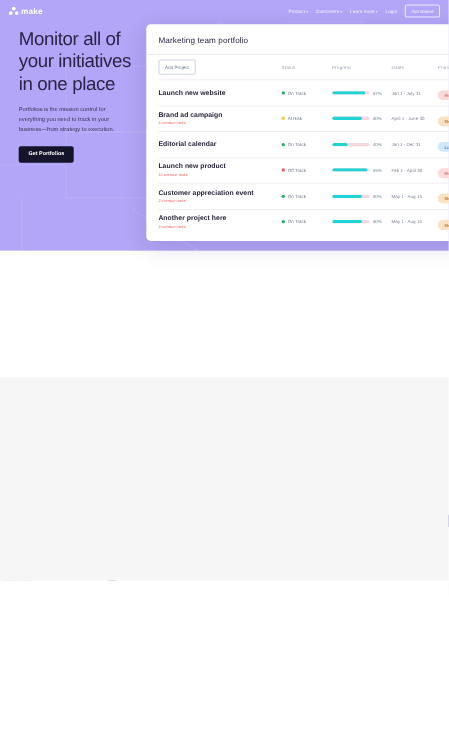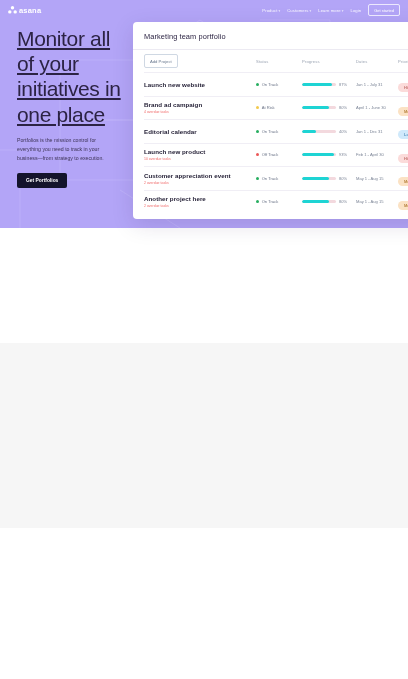--- a/index.html
+++ b/index.html
@@ -45,22 +45,22 @@
     border: .6px solid rgba(255,255,255,.75);
     border-radius: 2px;
     padding: 2.4px 5px;
     color: #fff; font-size: 4px; white-space: nowrap;
   }
 
   .hero-copy {
     position: absolute; left: 17px; top: 26px; width: 112px; z-index: 4;
   }
   .hero-h1 {
-    font-size: 21px; line-height: 1.2; color: #2c2344;
-    font-weight: 400; letter-spacing: -.35px; text-decoration: underline;
+    font-size: 17px; line-height: 1.2; color: #2c2344;
+    font-weight: 400; letter-spacing: -.35px;
   }
   .hero-sub {
     margin-top: 9px;
     font-size: 5.2px; line-height: 1.72; color: #3d3356;
     width: 92px;
   }
   .hero-cta {
     margin-top: 10px; display: inline-block;
     background: #14142b; color: #fff;
     font-size: 4.9px; font-weight: 700;
@@ -179,21 +179,21 @@
       </g>
     </svg>
 
     <div class="nav">
       <div class="logo">
         <svg class="logo-dots" width="9" height="8" viewBox="0 0 9 8">
           <circle cx="4.5" cy="1.8" r="1.7" fill="#fff"></circle>
           <circle cx="1.8" cy="5.9" r="1.7" fill="#fff"></circle>
           <circle cx="7.2" cy="5.9" r="1.7" fill="#fff"></circle>
         </svg>
-        <span>asana</span>
+        <span>make</span>
       </div>
       <div class="nav-right">
         <span class="nav-link"><span>Product</span><span class="caret">▾</span></span>
         <span class="nav-link"><span>Customers</span><span class="caret">▾</span></span>
         <span class="nav-link"><span>Learn more</span><span class="caret">▾</span></span>
         <span class="nav-link">Login</span>
         <span class="nav-btn">Get started</span>
       </div>
     </div>
 

